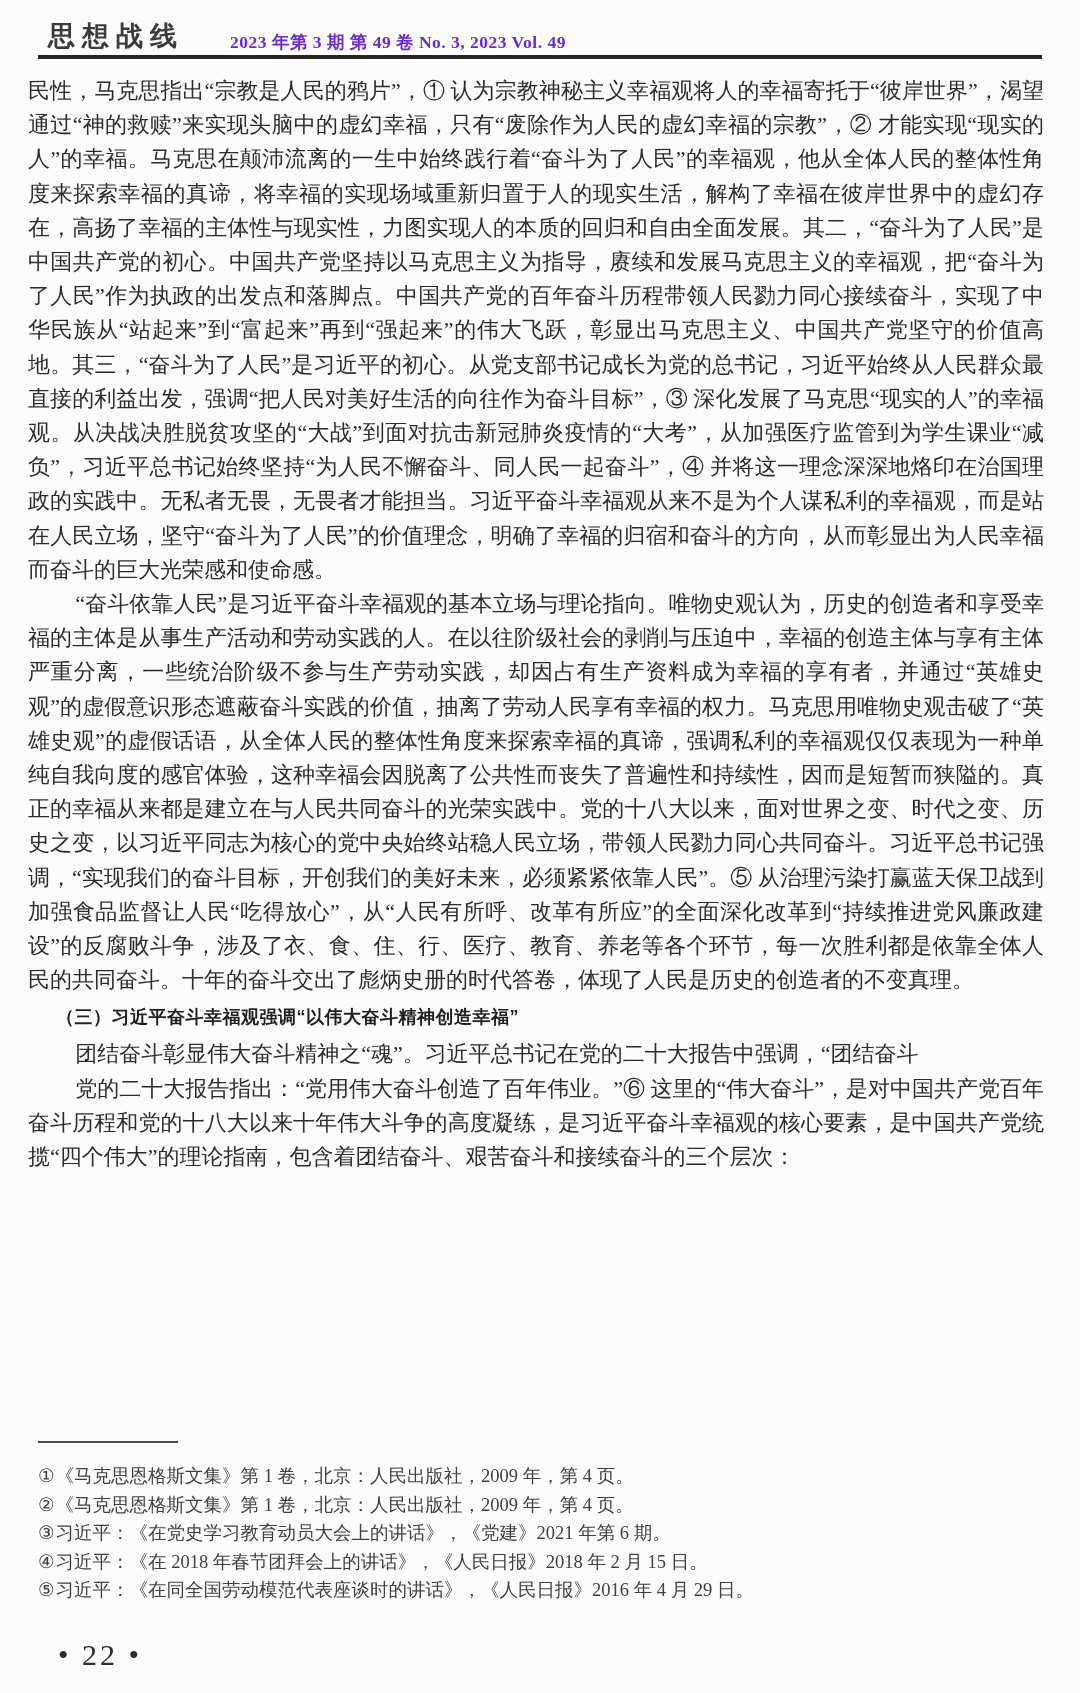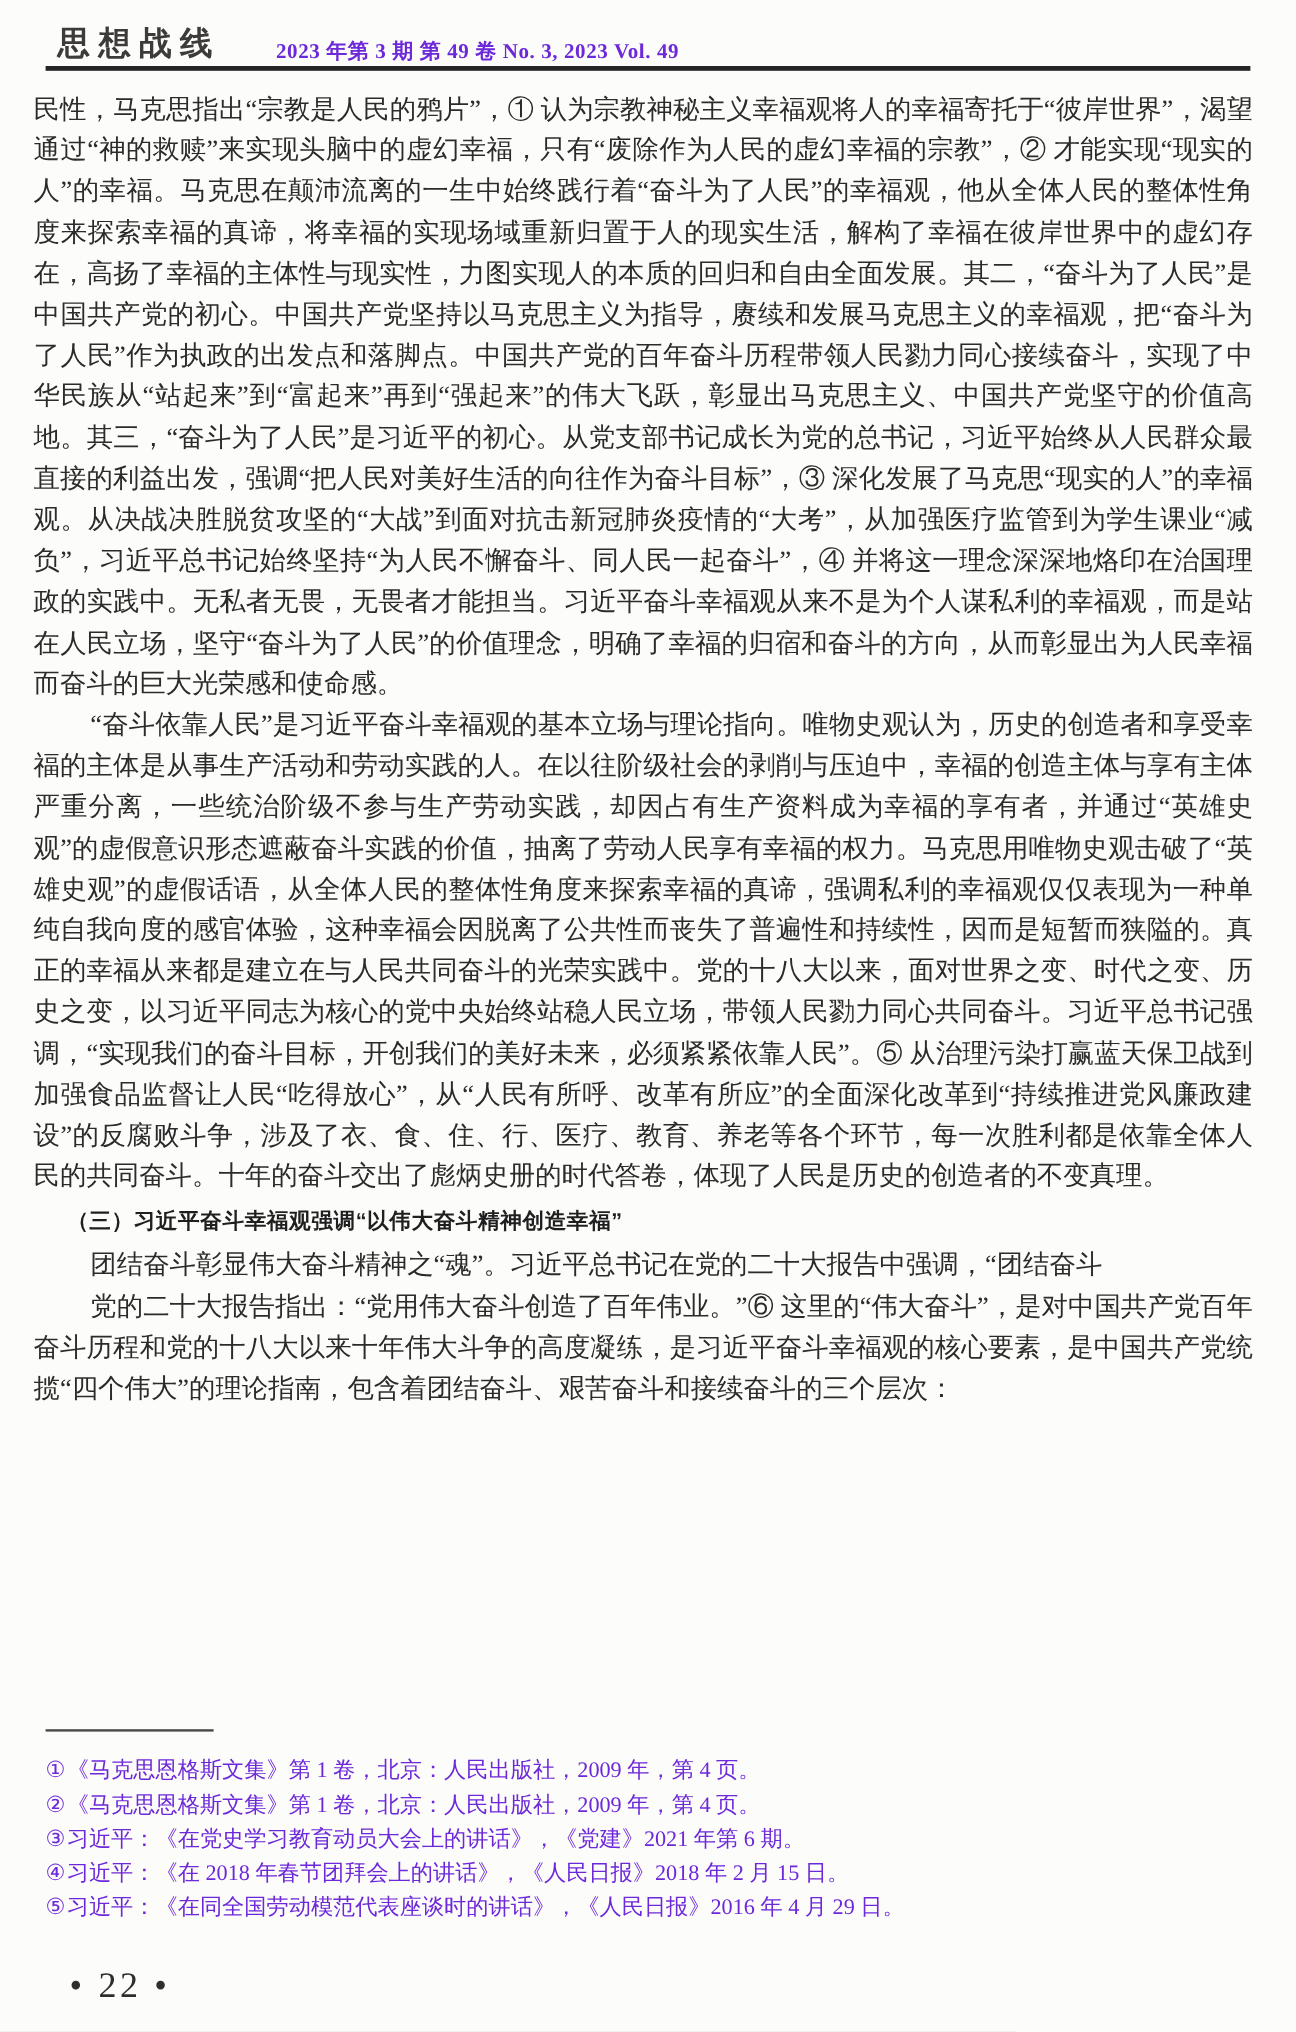--- a/index.html
+++ b/index.html
@@ -69,21 +69,21 @@
     top: 1441px; left: 38px;
     width: 140px;
     height: 2px;
     background: #4a4a4a;
   }
   .footnotes {
     position: absolute;
     top: 1462px; left: 38px; right: 40px;
     font-size: 18.5px;
     line-height: 28.5px;
-    color: #6d28d9;
+    color: #404040;
     text-align: justify;
   }
   .footnote {
     padding-left: 3.1em;
     text-indent: -3.1em;
   }
   .footnote .fn-marker { margin-right: 1px; }
   
   .page-number {
     position: absolute;

